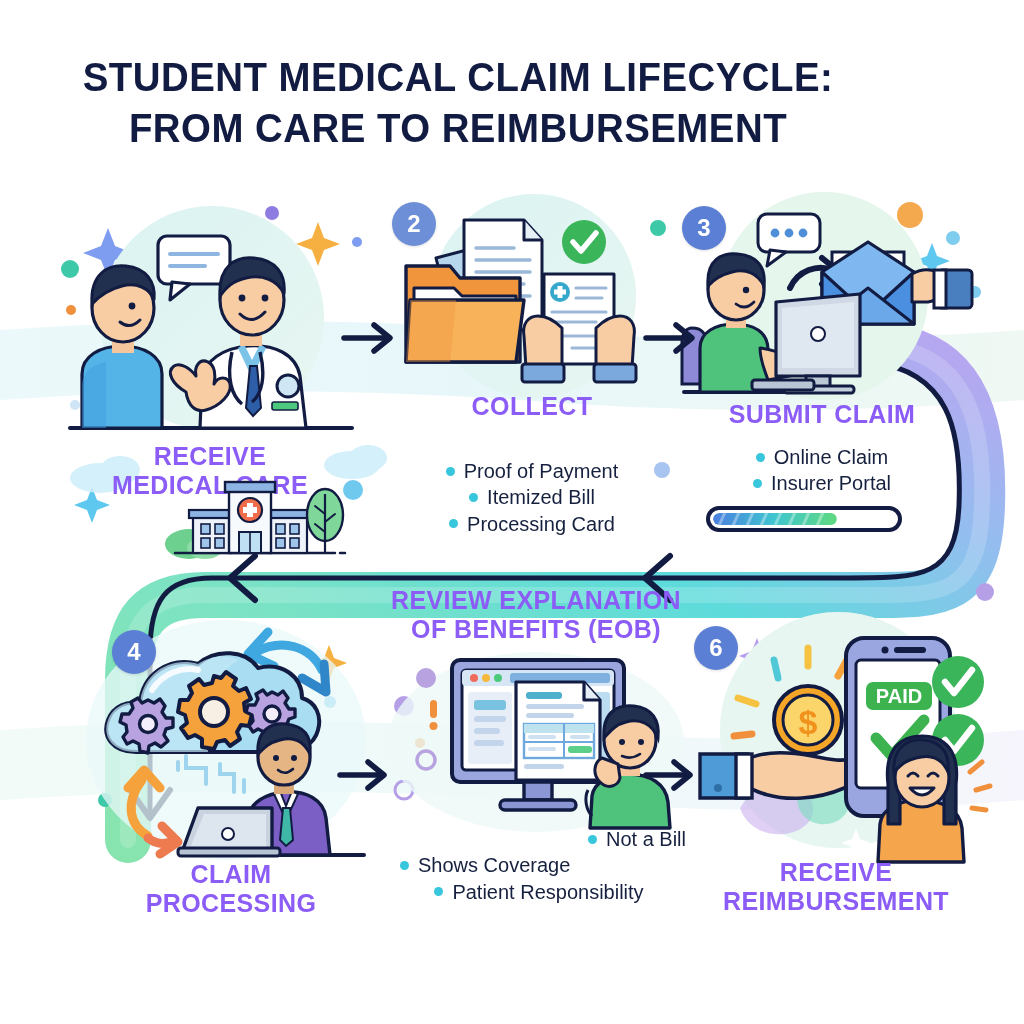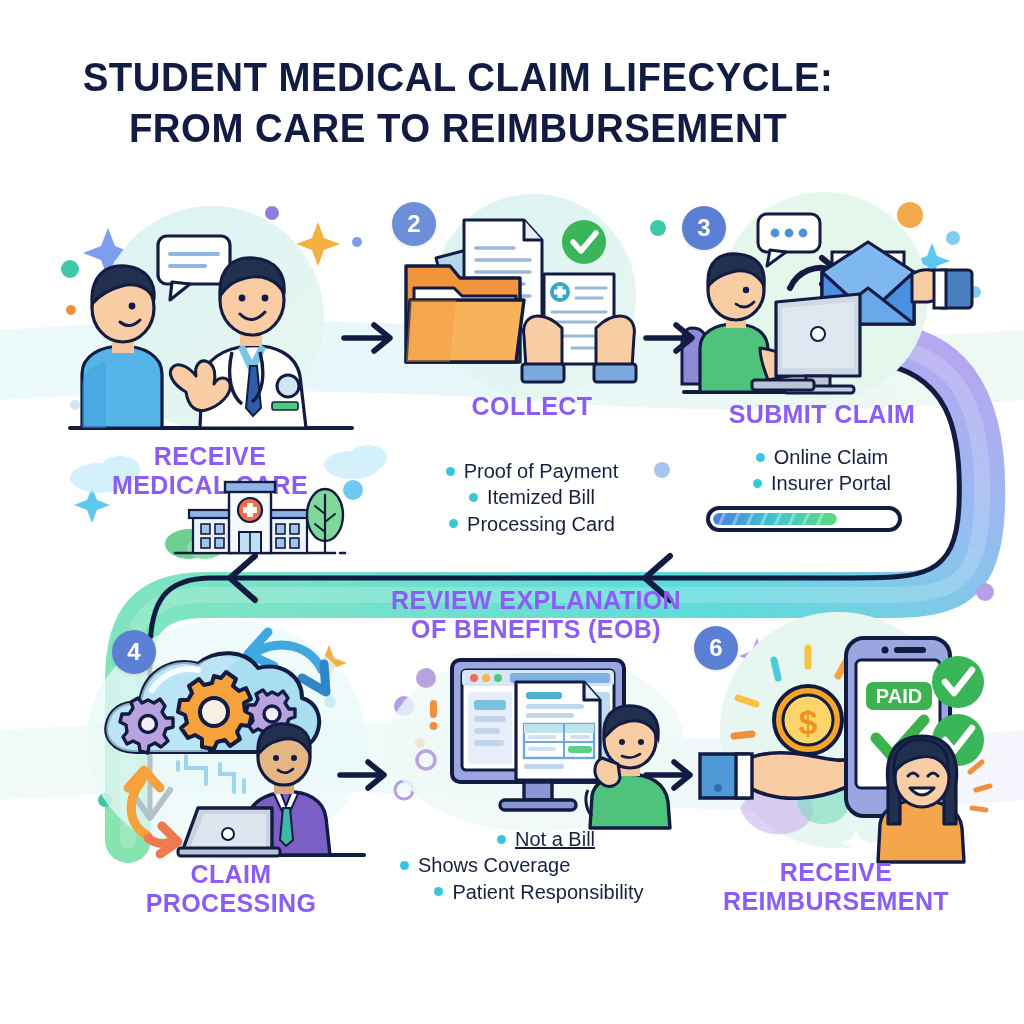--- a/index.html
+++ b/index.html
@@ -650,21 +650,21 @@
         <circle cx="234" cy="92" r="3" fill="#121c42"></circle>
         <circle cx="253" cy="92" r="3" fill="#121c42"></circle>
         <path d="M234,106 Q243,110 252,104" fill="none" stroke="#121c42" stroke-width="2.6" stroke-linecap="round"></path>
 
         <path d="M214,108 C206,112 204,124 212,132 C220,140 230,136 232,128 L230,114 Z" fill="#f8cda4" stroke="#121c42" stroke-width="3" stroke-linejoin="round"></path>
         <path d="M200,140 C196,148 198,160 204,166" fill="none" stroke="#121c42" stroke-width="3"></path>
       </g>
     </svg>
 
     <ul class="bullets" style="position:absolute; top:240px; left:-2px; width:300px; font-size:20px; align-items:flex-start;">
-      <li style="justify-content:center; padding-left:20px;text-decoration:underline;">
+      <li style="justify-content:flex-end; padding-left:20px;">
         <span class="dot"></span>
         <span>Not a Bill</span>
       </li>
       <li style="justify-content:flex-start; padding-left:14px;">
         <span class="dot"></span>
         <span>Shows Coverage</span>
       </li>
       <li style="justify-content:center; padding-left:6px;">
         <span class="dot"></span>
         <span>Patient Responsibility</span>

